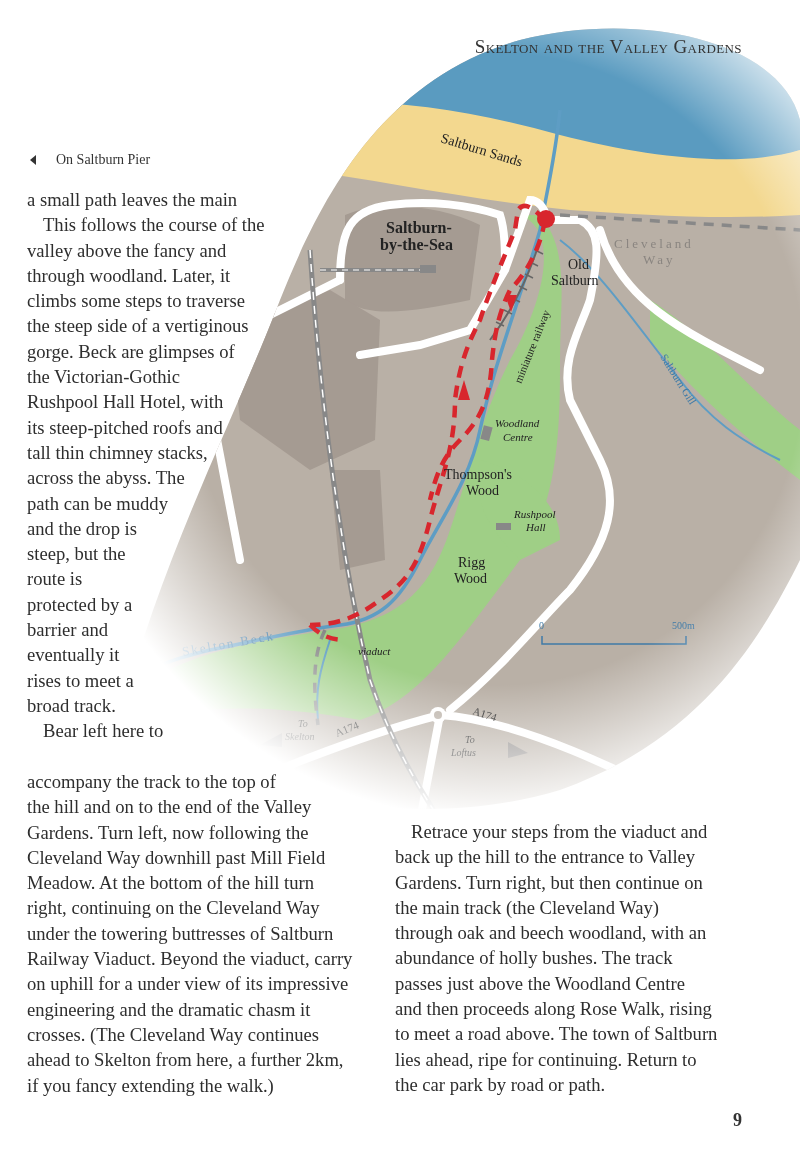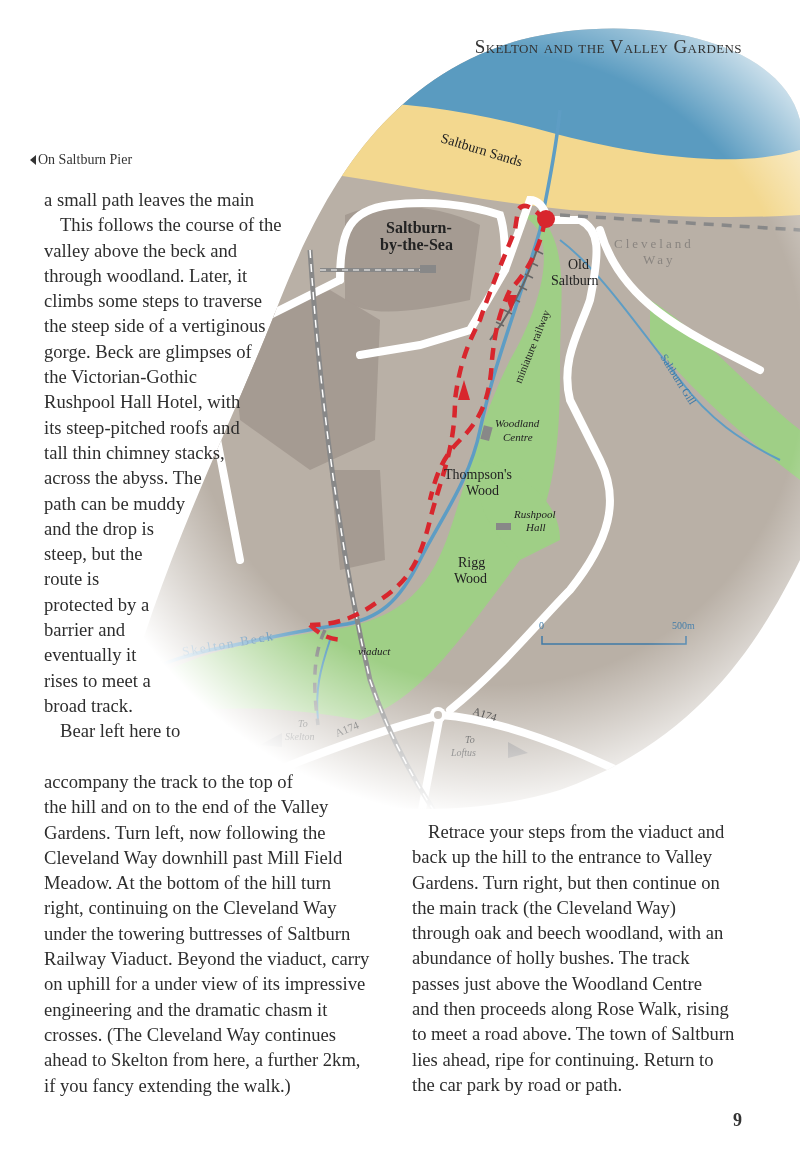--- a/index.html
+++ b/index.html
@@ -2,26 +2,26 @@
 <html><head>
 <meta charset="utf-8">
 <style>
   html, body { margin:0; padding:0; }
   body { width:800px; height:1156px; position:relative; background:#ffffff; overflow:hidden;
          font-family:"DejaVu Serif", "Liberation Serif", serif; color:#2b2b2b; }
   .header { position:absolute; top:36px; right:58px; font-family:"Liberation Serif", serif;
             font-variant:small-caps; font-size:19px; letter-spacing:0.4px; color:#333; z-index:5; }
   .map { position:absolute; left:0; top:0; width:800px; height:820px; z-index:1; }
   .prev-link { position:absolute; left:30px; top:152px; font-family:"Liberation Serif", serif;
-               font-size:14px; color:#333; z-index:5; display:flex; align-items:center; gap:2px; }
+               font-size:14px; color:#333; z-index:5; display:flex; align-items:center; gap:20px; }
   .prev-link .tri { width:0; height:0; border-top:5px solid transparent; border-bottom:5px solid transparent;
                     border-right:6px solid #333; display:inline-block; }
   .text { position:absolute; font-family:"Liberation Serif", serif; font-size:18.6px; line-height:25.3px;
           color:#2e2e2e; z-index:5; }
-  .text .ln { display:block; white-space:nowrap;margin-left:17px; }
+  .text .ln { display:block; white-space:nowrap; }
   .text .ind { padding-left:16px; }
   .col-left-top { left:27px; top:187px; }
   .col-left-bottom { left:27px; top:769px; }
   .col-right { left:395px; top:819px; }
   .pagenum { position:absolute; right:58px; top:1110px; font-family:"Liberation Serif", serif;
              font-weight:bold; font-size:18px; color:#333; z-index:5; }
   svg text { font-family:"Liberation Serif", serif; }
 </style>
 </head>
 <body>
@@ -143,21 +143,21 @@
 </svg>
 
 <div class="prev-link">
   <span class="tri"></span>
   <span>On Saltburn Pier</span>
 </div>
 
 <div class="text col-left-top">
   <span class="ln">a small path leaves the main</span>
   <span class="ln ind">This follows the course of the</span>
-  <span class="ln">valley above the beck and</span>
+  <span class="ln">valley above the fancy and</span>
   <span class="ln">through woodland. Later, it</span>
   <span class="ln">climbs some steps to traverse</span>
   <span class="ln">the steep side of a vertiginous</span>
   <span class="ln">gorge. Beck are glimpses of</span>
   <span class="ln">the Victorian-Gothic</span>
   <span class="ln">Rushpool Hall Hotel, with</span>
   <span class="ln">its steep-pitched roofs and</span>
   <span class="ln">tall thin chimney stacks,</span>
   <span class="ln">across the abyss. The</span>
   <span class="ln">path can be muddy</span>

